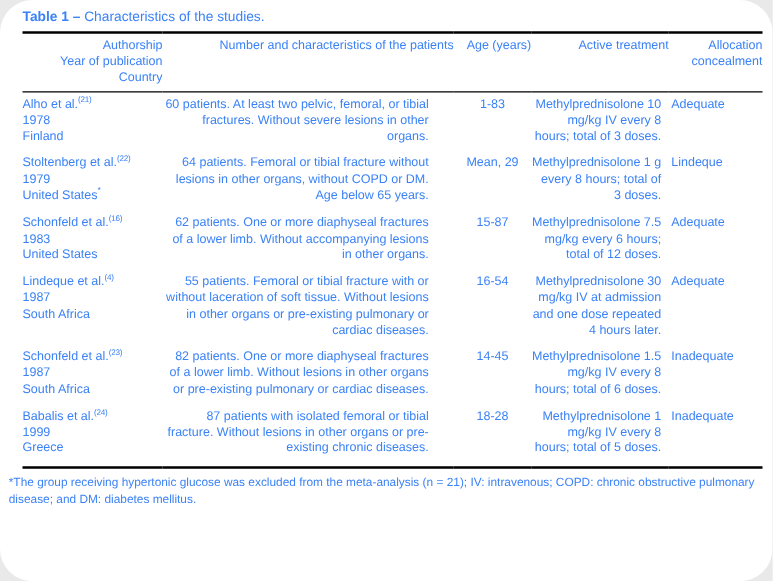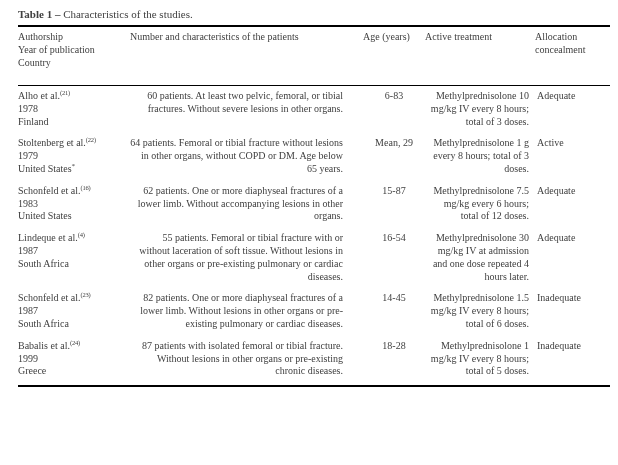--- a/index.html
+++ b/index.html
@@ -3,22 +3,23 @@
 <meta charset="utf-8">
 <style>
   html,body{margin:0;padding:0;background:#e9e9e9;}
   .page{
     position:relative;
     width:618px;height:465px;
     background:#ffffff;
     box-sizing:border-box;
     padding-top:7px;
     overflow:hidden;
-    font-family:Liberation Serif, serif;
-    color:#404040;
+    font-family:Liberation Sans, sans-serif;
+    color:#3b82f6;
+    border-radius:26px;
   }
   .title{
     margin:0 0 4px 18px;
     font-size:11px;
     line-height:14px;
     white-space:nowrap;
   }
   .t-bold{font-weight:bold;}
   table.studies{
     border-collapse:collapse;
@@ -29,24 +30,24 @@
     border-bottom:2px solid #000;
     font-size:10px;
   }
   col.c1{width:112px;}
   col.c2{width:233px;}
   col.c3{width:62px;}
   col.c4{width:110px;}
   col.c5{width:75px;}
   th{
     font-weight:normal;
-    text-align:left;
+    text-align:right;
     vertical-align:top;
     border-bottom:1px solid #000;
-    padding:3px 0 16px 0;
+    padding:3px 0 4px 0;
     line-height:13px;
     overflow:hidden;
   }
   td{
     vertical-align:top;
     line-height:12.8px;
     padding:2px 0 7px 0;
   }
   tbody tr:first-child td{padding-top:4px;}
   td.cell-patients{padding-right:20px;text-align:right;}
@@ -104,35 +105,35 @@
     </thead>
     <tbody>
 
       <tr>
         <td>
           <div><span>Alho et al.</span><sup class="ref">(21)</sup></div>
           <div>1978</div>
           <div><span>Finland</span><sup class="mark"></sup></div>
         </td>
         <td class="cell-patients">60 patients. At least two pelvic, femoral, or tibial fractures. Without severe lesions in other organs.</td>
-        <td class="cell-age">6-83</td>
+        <td class="cell-age">1-83</td>
         <td class="cell-treatment">Methylprednisolone 10 mg/kg IV every 8 hours; total of 3 doses.</td>
         <td class="cell-alloc">Adequate</td>
       </tr>
 
       <tr>
         <td>
           <div><span>Stoltenberg et al.</span><sup class="ref">(22)</sup></div>
           <div>1979</div>
           <div><span>United States</span><sup class="mark">*</sup></div>
         </td>
         <td class="cell-patients">64 patients. Femoral or tibial fracture without lesions in other organs, without COPD or DM. Age below 65 years.</td>
         <td class="cell-age">Mean, 29</td>
         <td class="cell-treatment">Methylprednisolone 1 g every 8 hours; total of 3 doses.</td>
-        <td class="cell-alloc">Active</td>
+        <td class="cell-alloc">Lindeque</td>
       </tr>
 
       <tr>
         <td>
           <div><span>Schonfeld et al.</span><sup class="ref">(16)</sup></div>
           <div>1983</div>
           <div><span>United States</span><sup class="mark"></sup></div>
         </td>
         <td class="cell-patients">62 patients. One or more diaphyseal fractures of a lower limb. Without accompanying lesions in other organs.</td>
         <td class="cell-age">15-87</td>
@@ -172,14 +173,15 @@
         </td>
         <td class="cell-patients">87 patients with isolated femoral or tibial fracture. Without lesions in other organs or pre-existing chronic diseases.</td>
         <td class="cell-age">18-28</td>
         <td class="cell-treatment">Methylprednisolone 1 mg/kg IV every 8 hours; total of 5 doses.</td>
         <td class="cell-alloc">Inadequate</td>
       </tr>
 
     </tbody>
   </table>
 
+  <p class="footnote">*The group receiving hypertonic glucose was excluded from the meta-analysis (n = 21); IV: intravenous; COPD: chronic obstructive pulmonary disease; and DM: diabetes mellitus.</p>
 
 </div>
 
 </body></html>

